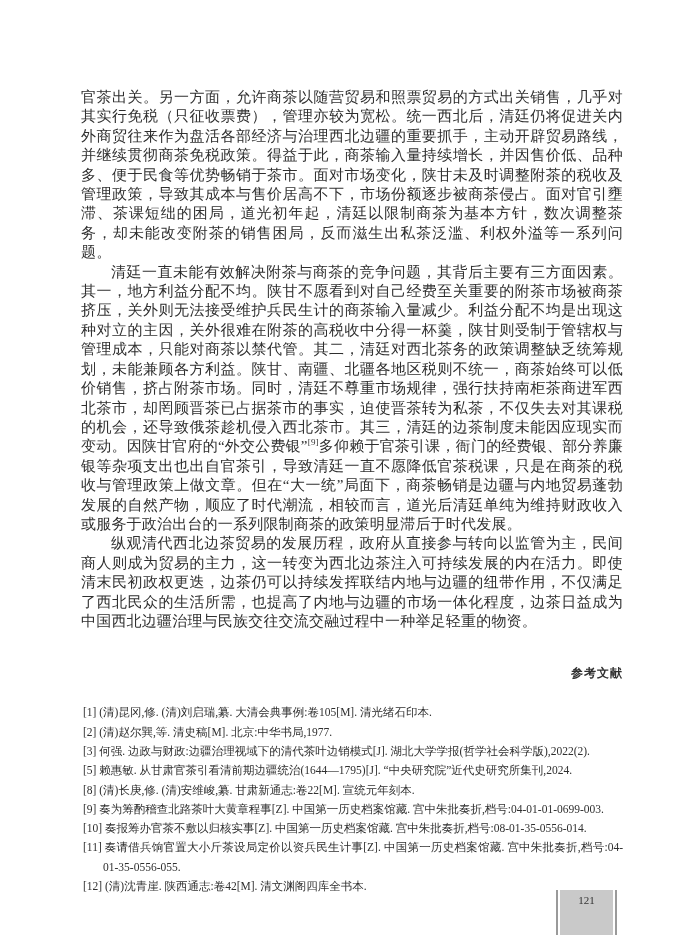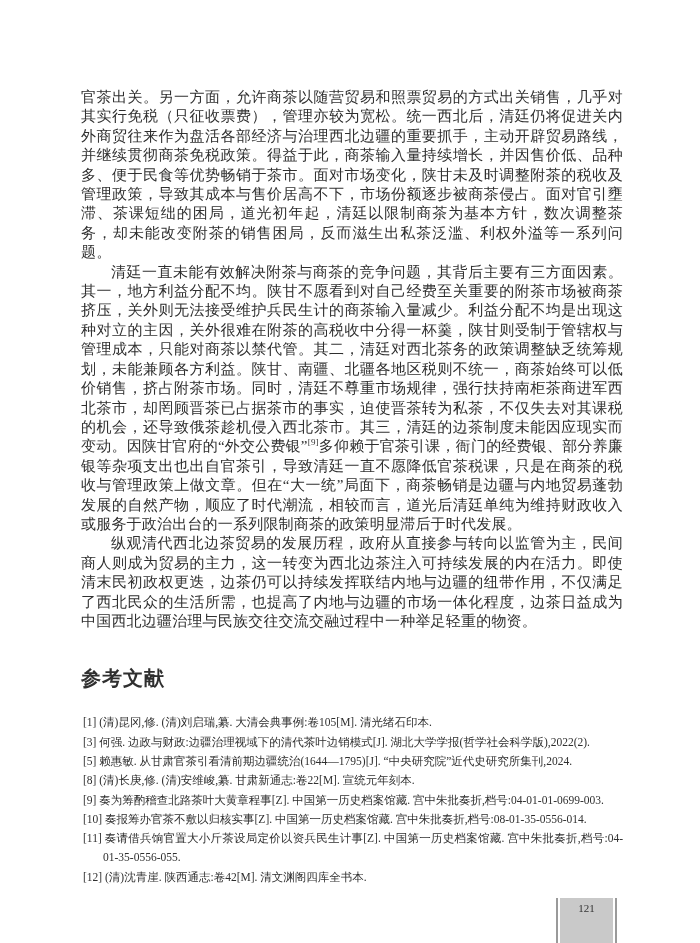--- a/index.html
+++ b/index.html
@@ -20,39 +20,40 @@
     margin: 0;
     font-size: 15px;
     line-height: 19.4px;
     text-align: justify;
     text-justify: inter-ideograph;
     letter-spacing: 0.2px;
   }
   .para.indent { text-indent: 2em; }
   sup.ref-mark { font-size: 9px; line-height: 0; }
   .ref-heading {
-    font-size: 20px;
+    font-size: 12px;
     font-weight: bold;
     margin: 34px 0 21px 0;
     letter-spacing: 1px;
+    text-align: right;
   }
   .ref-list {
     margin: 0 0 0 15px;
     font-size: 11.5px;
     line-height: 19.3px;
   }
   .ref-item {
     padding-left: 7px;
     text-indent: -20px;
     text-align: justify;
     text-justify: inter-ideograph;
   }
   .pagenum-box {
     position: absolute;
-    right: 83px; bottom: 0;
+    right: 83px; bottom: 8px;
     width: 53px; height: 45px;
     border-left: 2px solid #9a9a9a;
     border-right: 2px solid #9a9a9a;
     padding: 0 2px;
     background-color: #c9c9c9;
     background-clip: content-box;
   }
   .pagenum {
     display: block;
     text-align: center;
@@ -67,20 +68,21 @@
 <div class="page">
   <main class="content">
     <section id="paragraphs" class="body-text">
         <p class="para"><span>官茶出关。另一方面，允许商茶以随营贸易和照票贸易的方式出关销售，几乎对其实行免税（只征收票费），管理亦较为宽松。统一西北后，清廷仍将促进关内外商贸往来作为盘活各部经济与治理西北边疆的重要抓手，主动开辟贸易路线，并继续贯彻商茶免税政策。得益于此，商茶输入量持续增长，并因售价低、品种多、便于民食等优势畅销于茶市。面对市场变化，陕甘未及时调整附茶的税收及管理政策，导致其成本与售价居高不下，市场份额逐步被商茶侵占。面对官引壅滞、茶课短绌的困局，道光初年起，清廷以限制商茶为基本方针，数次调整茶务，却未能改变附茶的销售困局，反而滋生出私茶泛滥、利权外溢等一系列问题。</span></p>
         <p class="para indent"><span>清廷一直未能有效解决附茶与商茶的竞争问题，其背后主要有三方面因素。其一，地方利益分配不均。陕甘不愿看到对自己经费至关重要的附茶市场被商茶挤压，关外则无法接受维护兵民生计的商茶输入量减少。利益分配不均是出现这种对立的主因，关外很难在附茶的高税收中分得一杯羹，陕甘则受制于管辖权与管理成本，只能对商茶以禁代管。其二，清廷对西北茶务的政策调整缺乏统筹规划，未能兼顾各方利益。陕甘、南疆、北疆各地区税则不统一，商茶始终可以低价销售，挤占附茶市场。同时，清廷不尊重市场规律，强行扶持南柜茶商进军西北茶市，却罔顾晋茶已占据茶市的事实，迫使晋茶转为私茶，不仅失去对其课税的机会，还导致俄茶趁机侵入西北茶市。其三，清廷的边茶制度未能因应现实而变动。因陕甘官府的“外交公费银”</span><sup class="ref-mark">[9]</sup><span>多仰赖于官茶引课，衙门的经费银、部分养廉银等杂项支出也出自官茶引，导致清廷一直不愿降低官茶税课，只是在商茶的税收与管理政策上做文章。但在“大一统”局面下，商茶畅销是边疆与内地贸易蓬勃发展的自然产物，顺应了时代潮流，相较而言，道光后清廷单纯为维持财政收入或服务于政治出台的一系列限制商茶的政策明显滞后于时代发展。</span></p>
         <p class="para indent"><span>纵观清代西北边茶贸易的发展历程，政府从直接参与转向以监管为主，民间商人则成为贸易的主力，这一转变为西北边茶注入可持续发展的内在活力。即使清末民初政权更迭，边茶仍可以持续发挥联结内地与边疆的纽带作用，不仅满足了西北民众的生活所需，也提高了内地与边疆的市场一体化程度，边茶日益成为中国西北边疆治理与民族交往交流交融过程中一种举足轻重的物资。</span></p>
       </section>
     <h3 class="ref-heading">参考文献</h3>
     <div id="ref-list" class="ref-list">
         <div class="ref-item">[1] (清)昆冈,修. (清)刘启瑞,纂. 大清会典事例:卷105[M]. 清光绪石印本.</div>
+        <div class="ref-item">[2] (清)赵尔巽,等. 清史稿[M]. 北京:中华书局,1977.</div>
         <div class="ref-item">[3] 何强. 边政与财政:边疆治理视域下的清代茶叶边销模式[J]. 湖北大学学报(哲学社会科学版),2022(2).</div>
         <div class="ref-item">[5] 赖惠敏. 从甘肃官茶引看清前期边疆统治(1644—1795)[J]. “中央研究院”近代史研究所集刊,2024.</div>
         <div class="ref-item">[8] (清)长庚,修. (清)安维峻,纂. 甘肃新通志:卷22[M]. 宣统元年刻本.</div>
         <div class="ref-item">[9] 奏为筹酌稽查北路茶叶大黄章程事[Z]. 中国第一历史档案馆藏. 宫中朱批奏折,档号:04-01-01-0699-003.</div>
         <div class="ref-item">[10] 奏报筹办官茶不敷以归核实事[Z]. 中国第一历史档案馆藏. 宫中朱批奏折,档号:08-01-35-0556-014.</div>
         <div class="ref-item">[11] 奏请借兵饷官置大小斤茶设局定价以资兵民生计事[Z]. 中国第一历史档案馆藏. 宫中朱批奏折,档号:04-01-35-0556-055.</div>
         <div class="ref-item">[12] (清)沈青崖. 陕西通志:卷42[M]. 清文渊阁四库全书本.</div>
       </div>
   </main>
   <div class="pagenum-box">

